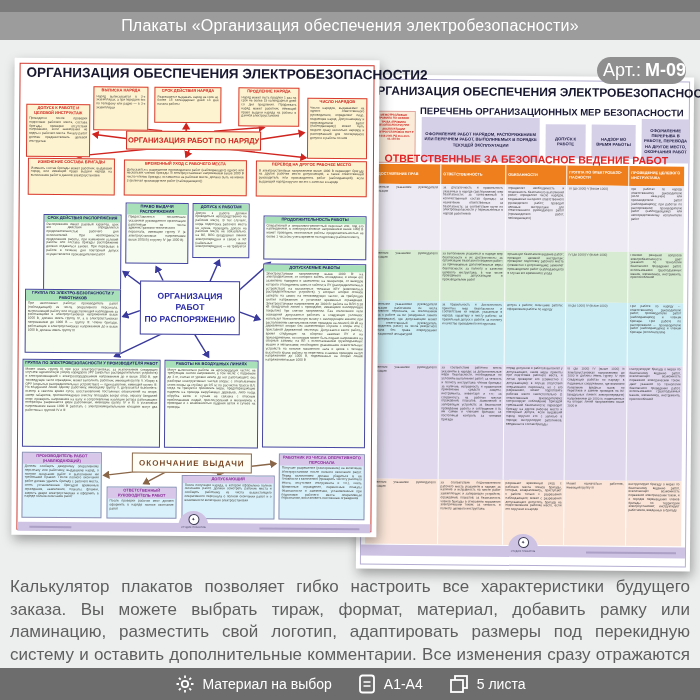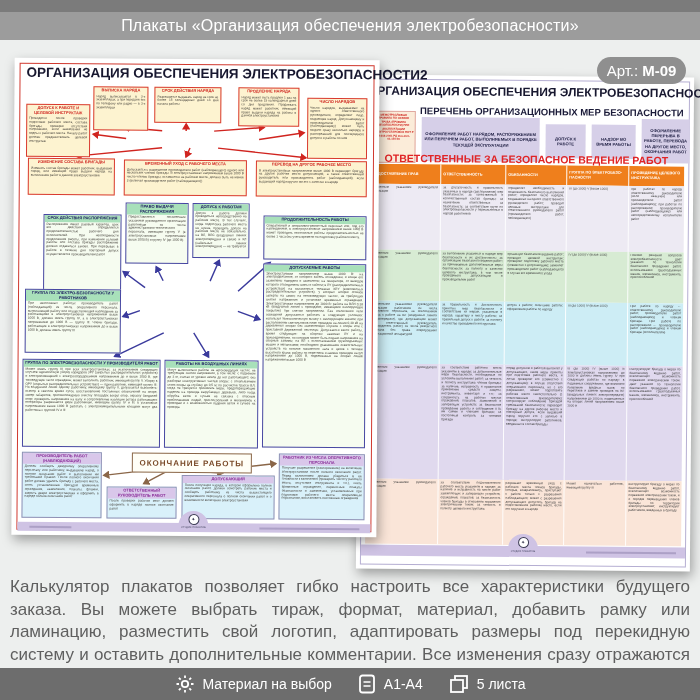--- a/index.html
+++ b/index.html
@@ -7,22 +7,22 @@
   .stage{position:relative;width:700px;height:700px;overflow:hidden;background:#edefee;}
 
   
   .strip-dark{position:absolute;left:0;top:0;width:700px;height:12px;background:#7b7b7b;}
   .titlebar{position:absolute;left:0;top:12px;width:700px;height:28px;background:#9c9c9c;
             display:flex;align-items:center;justify-content:center;}
   .titlebar span{color:#fff;font-size:16px;letter-spacing:.2px;}
 
   
   .badge{position:absolute;left:597px;top:57px;width:89px;height:27px;background:#8f8f8f;
-         border-radius:14px;display:flex;align-items:center;justify-content:center;z-index:5;
-         color:#fff;font-size:15px;}
+         border-radius:14px;display:flex;align-items:center;justify-content:flex-end;z-index:5;
+         color:#fff;font-size:18px;}
   .badge b{margin-left:4px;}
 
   
   .poster{position:absolute;background:#fff;box-shadow:2px 5px 12px rgba(0,0,0,.35);}
   .posterR{left:358px;top:76px;width:334px;height:494px;z-index:1;transform:rotate(.5deg);}
   .posterL{left:13px;top:59px;width:365px;height:477px;z-index:2;transform:rotate(.4deg);}
   .frameL{position:absolute;inset:5px;border:1.5px solid #d0382e;}
   .frameR{position:absolute;inset:4px;border:1px solid #b5aed2;}
 
   .pl-title{position:absolute;left:12px;top:7px;width:341px;display:flex;justify-content:space-between;
@@ -234,20 +234,21 @@
       <div class="bx-b">Наряд может быть продлен 1 раз на срок не более 15 календарных дней со дня продления. Продлевать наряд может работник, имеющий право выдачи наряда на работы в данной электроустановке</div>
     </div>
     <div class="bx ybox" style="left:293px;top:38px;width:60px;height:61px;">
       <div class="bx-h">ЧИСЛО НАРЯДОВ</div>
       <div class="bx-b">Число нарядов, выдаваемых на одного ответственного руководителя, определяет лицо, выдающее наряд. Допускающему и производителю работ (наблюдающему) может быть выдано сразу несколько нарядов и распоряжений для поочередного допуска и работы по ним</div>
     </div>
     <div class="bx ybox" style="left:12px;top:46px;width:64px;height:53px;">
       <div class="bx-h">ДОПУСК К РАБОТЕ И ЦЕЛЕВОЙ ИНСТРУКТАЖ</div>
       <div class="bx-b">Проводится после проверки подготовки рабочего места, состава бригады, проверки отсутствия напряжения, если заземления не видны с рабочего места. Началу работ должен предшествовать целевой инструктаж</div>
     </div>
+    <div class="cbar" style="left:112px;top:72px;width:133px;height:17px;">ОРГАНИЗАЦИЯ РАБОТ ПО НАРЯДУ</div>
     <div class="bx ybox" style="left:14px;top:100px;width:87px;height:37px;">
       <div class="bx-h">ИЗМЕНЕНИЕ СОСТАВА БРИГАДЫ</div>
       <div class="bx-b">Изменять состав бригады может работник, выдавший наряд, или имеющий право выдачи наряда на выполнение работ в данной электроустановке</div>
     </div>
     <div class="bx ybox" style="left:110px;top:101px;width:123px;height:36px;">
       <div class="bx-h">ВРЕМЕННЫЙ УХОД С РАБОЧЕГО МЕСТА</div>
       <div class="bx-b">Допускается с разрешения производителя работ (наблюдающего) одного или нескольких членов бригады. В электроустановках напряжением выше 1000 В число членов бригады, оставшихся на рабочем месте, должно быть не менее 2 (включая производителя работ (наблюдающего))</div>
     </div>
     <div class="bx ybox" style="left:242px;top:101px;width:111px;height:36px;">
       <div class="bx-h">ПЕРЕВОД НА ДРУГОЕ РАБОЧЕЕ МЕСТО</div>
@@ -271,30 +272,33 @@
       <div class="bx-b">Оперативный и оперативно-ремонтный персонал или, под его наблюдением, в электроустановках напряжением выше 1000 В может проводить неотложные работы продолжительностью не более 1 часа без учета времени на подготовку рабочего места</div>
     </div>
     <div class="bx gbox" style="left:250px;top:204px;width:103px;height:184px;">
       <div class="bx-h">ДОПУСКАЕМЫЕ РАБОТЫ</div>
       <div class="bx-b">Электроустановки напряжением выше 1000 В: на электродвигателе, от которого кабель отсоединен, и концы его заземлены наведено и заземлены; на генераторе, от выводов которого отсоединены шины и кабели; в РУ (распределительных устройствах) на выкаченных тележках КРУ (комплектных распределительных устройств), у которых шторки отсеков заперты на замок; на нетоковедущих частях, не требующих снятия напряжения и установки временных ограждений. Электроустановки напряжением до 1000 В: работа на ВЛИ 0,38 кВ (воздушной линии с проводами, имеющими изолирующее покрытие) при снятом напряжении. Без отключения сети освещения допускается работать в следующих условиях: используя телескопическую вышку с изолирующим звеном; при расположении светильников ниже проводов на линии 0,38 кВ на деревянных опорах без заземляющих спусков с опоры или с приставной деревянной лестницы. Допускается вести работы, время следующих: на сборных зажимах РУ и на присоединениях, по которым может быть подано напряжение на сборные зажимы; на ВЛ с использованием грузоподъемных машин и механизмов; необходимо уравнивание осветительных устройств на потолке машинного зала и цехов с техники высотного крана; работы по перетяжке и замене проводов на ВЛ напряжением до 1000 В, подвешенных на опорах линий напряжением выше 1000 В</div>
     </div>
     <div class="bx gbox" style="left:12px;top:231px;width:96px;height:64px;">
       <div class="bx-h">ГРУППА ПО ЭЛЕКТРО-БЕЗОПАСНОСТИ У РАБОТНИКОВ</div>
       <div class="bx-b">При неотложных работах производитель работ (наблюдающий) из числа оперативного персонала, выполняющий работу или осуществляющий наблюдение за работающими в электроустановках напряжением выше 1000 В, должен иметь группу IV, а в электроустановках напряжением до 1000 В — группу III. Члены бригады, работающие в электроустановках напряжением до и выше 1000 В, должны иметь группу III</div>
     </div>
+    <div class="cbox pre" style="left:127px;top:222px;width:98px;height:52px;">ОРГАНИЗАЦИЯ
+РАБОТ
+ПО РАСПОРЯЖЕНИЮ</div>
     <div class="bx gbox" style="left:10px;top:301px;width:138px;height:88px;">
       <div class="bx-h">ГРУППА ПО ЭЛЕКТРОБЕЗОПАСНОСТИ У ПРОИЗВОДИТЕЛЯ РАБОТ</div>
       <div class="bx-b">Может иметь группу III при всех электроустановках, за исключением следующих случаев: единоличную уборку коридоров ЗРУ (закрытых распределительных устройств) и электропомещений с электрооборудованием напряжением до и выше 1000 В, где токоведущие части ограждены, может выполнять работник, имеющий группу II. Уборку в ОРУ (открытых распределительных устройствах) — один работник, имеющий группу III. На воздушной линии одному работнику, имеющему группу II, допускается выполнять: осмотр в светлое время суток, восстановление постоянных обозначений на опоре, замер габаритов, противопожарную очистку площадок вокруг опор, окраску бандажей опор; проверять напряжение на валу и сопротивление изоляции ротора работающего генератора разрешается двум работникам, имеющим группу IV и III; в установках напряжением выше 1000 В работать с электроизмерительными клещами могут два работника с группой IV и III</div>
     </div>
     <div class="bx gbox" style="left:152px;top:301px;width:94px;height:88px;">
       <div class="bx-h">РАБОТЫ НА ВОЗДУШНЫХ ЛИНИЯХ</div>
       <div class="bx-b">Могут выполняться работы на нетоковедущих частях, не требующие снятия напряжения, в том числе: с подъемом до 3 м, считая от уровня земли до ног работающего; без разборки конструктивных частей опоры; с откапыванием стоек опоры на глубину до 0,5 м; по расчистке трассы ВЛ, когда не требуется принимать меры, предотвращающие падение на провода вырубаемых деревьев, либо когда обрубка веток и сучьев не связана с опасным приближением людей, приспособлений и механизмов к проводам и с возможностью падения веток и сучьев на провода</div>
     </div>
 
-    <div class="ebar" style="left:120px;top:394px;width:118px;height:18px;">ОКОНЧАНИЕ РАБОТЫ</div>
+    <div class="ebar" style="left:120px;top:394px;width:118px;height:18px;">ОКОНЧАНИЕ ВЫДАЧИ</div>
     <div class="bx pbox" style="left:10px;top:394px;width:80px;height:66px;">
       <div class="bx-h">ПРОИЗВОДИТЕЛЬ РАБОТ (НАБЛЮДАЮЩИЙ)</div>
       <div class="bx-b">Должен сообщить дежурному оперативному персоналу или работнику, выдавшему наряд, о полном окончании работ и выполнении им требований Правил. После полного окончания работ должен удалить бригаду с рабочего места, снять установленные бригадой временные ограждения, заземления, плакаты, флажки, закрыть двери электроустановки и оформить в наряде полное окончание работ</div>
     </div>
     <div class="bx pbox" style="left:95px;top:428px;width:70px;height:32px;">
       <div class="bx-h">ОТВЕТСТВЕННЫЙ РУКОВОДИТЕЛЬ РАБОТ</div>
       <div class="bx-b">После проверки рабочих мест должен оформить в наряде полное окончание работ</div>
     </div>
     <div class="bx pbox" style="left:170px;top:416px;width:93px;height:44px;">
       <div class="bx-h">ДОПУСКАЮЩИЙ</div>

